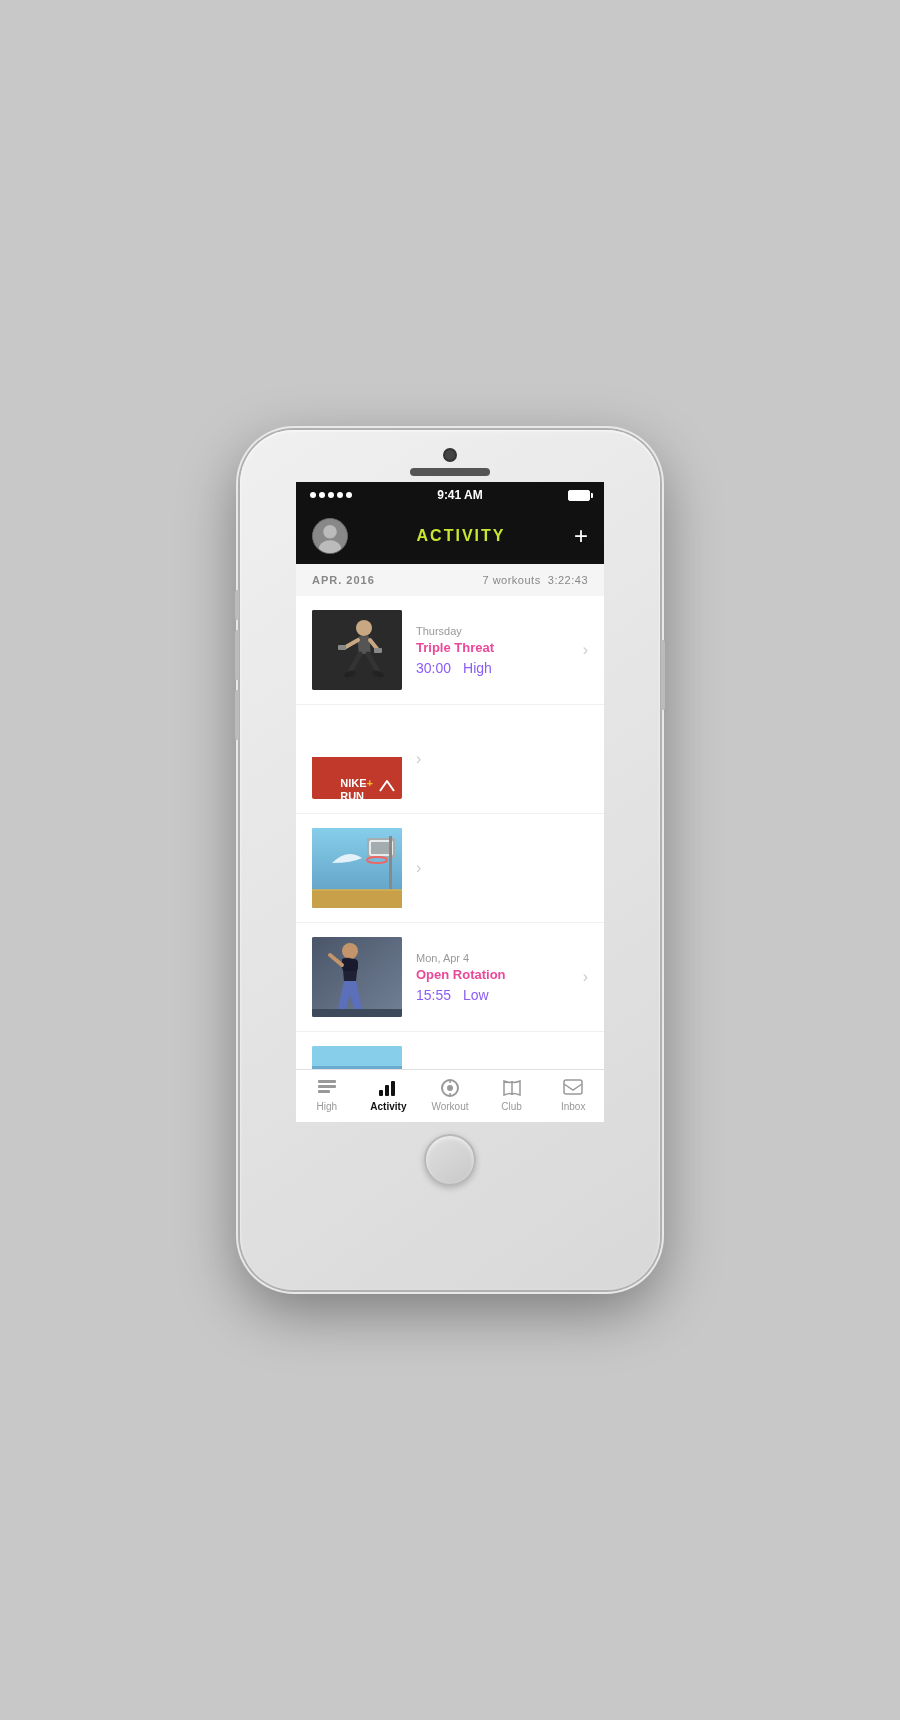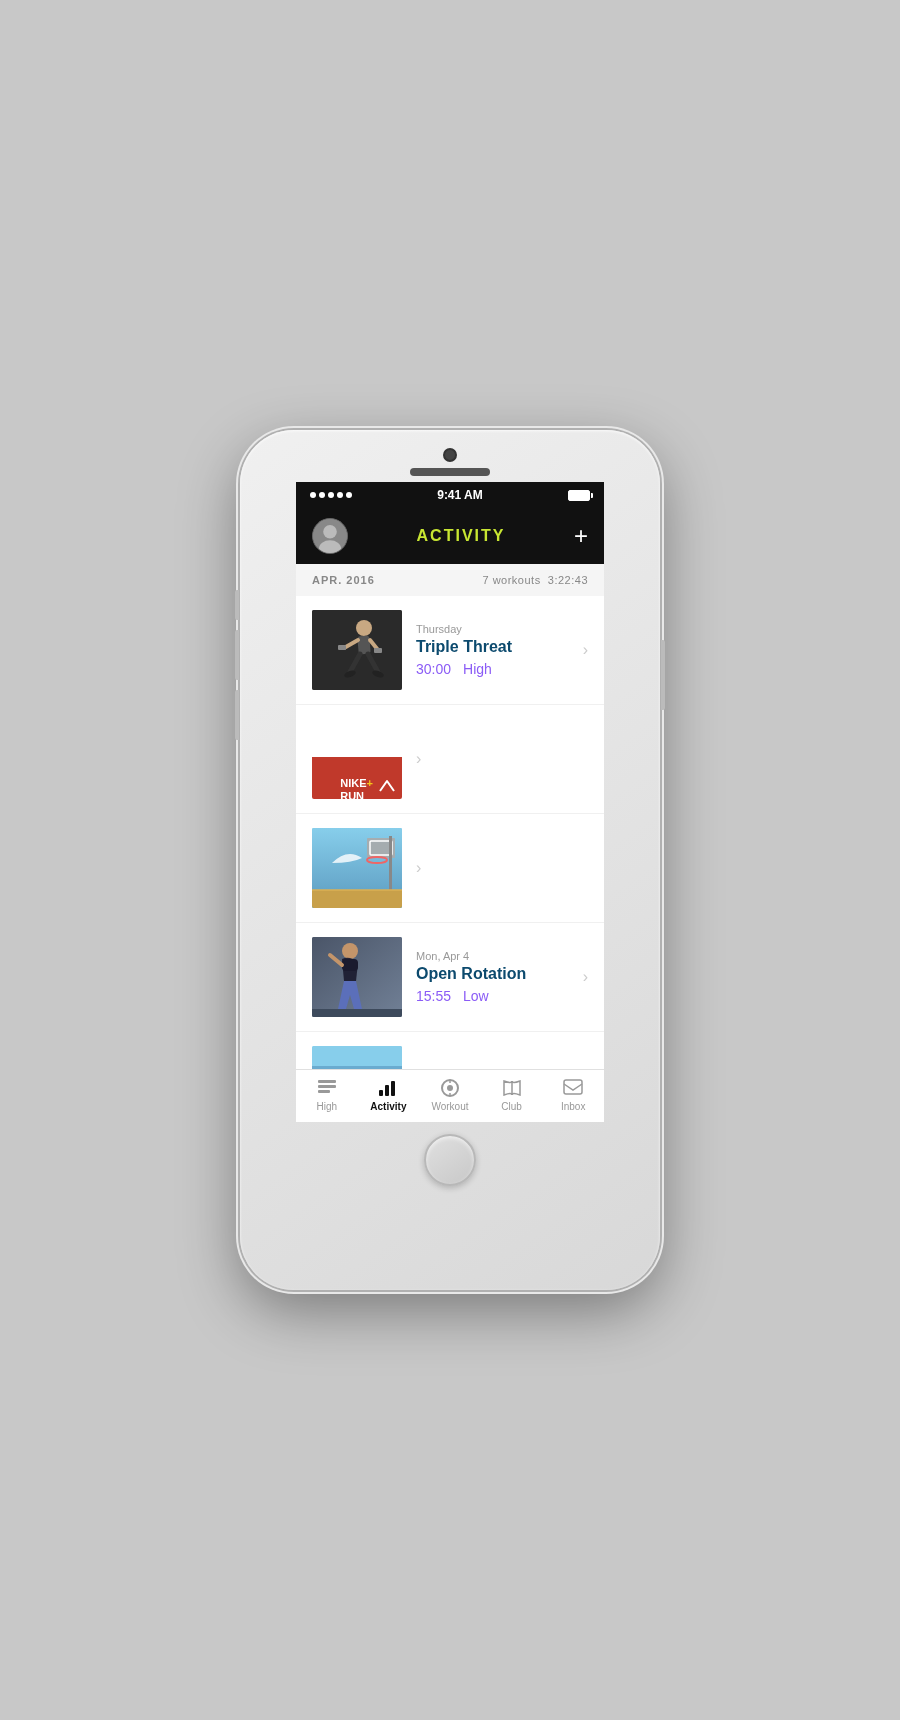--- a/index.html
+++ b/index.html
@@ -231,22 +231,22 @@
       flex: 1;
       min-width: 0;
     }
     .activity-day {
       color: #999;
       font-size: 11px;
       font-weight: 400;
       margin-bottom: 3px;
     }
     .activity-name {
-      color: #0c4a6e;
-      font-size: 16px;
+      color: #ec4899;
+      font-size: 13px;
       font-weight: 700;
       margin-bottom: 5px;
       white-space: nowrap;
       overflow: hidden;
       text-overflow: ellipsis;
     }
     .activity-meta {
       color: #8b5cf6;
       font-size: 14px;
       display: flex;

